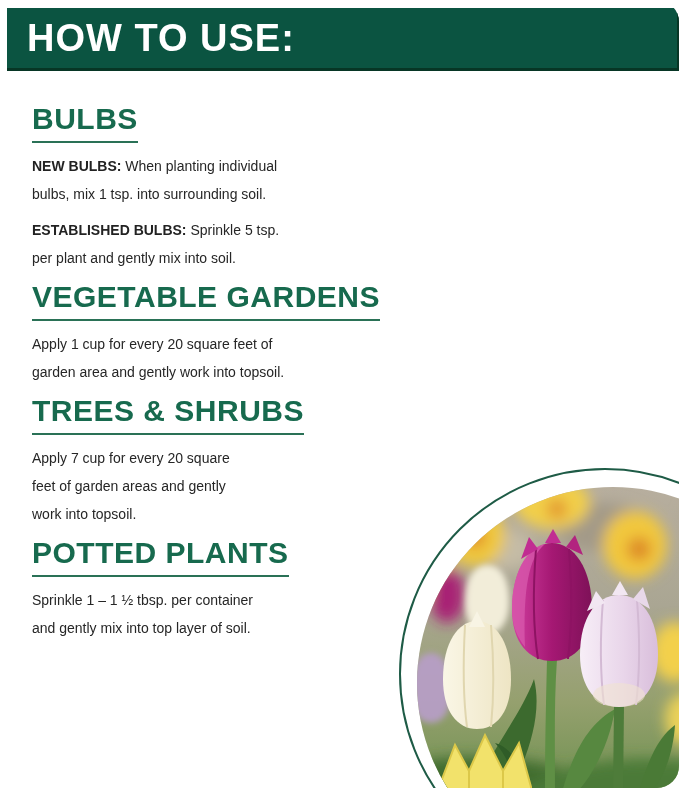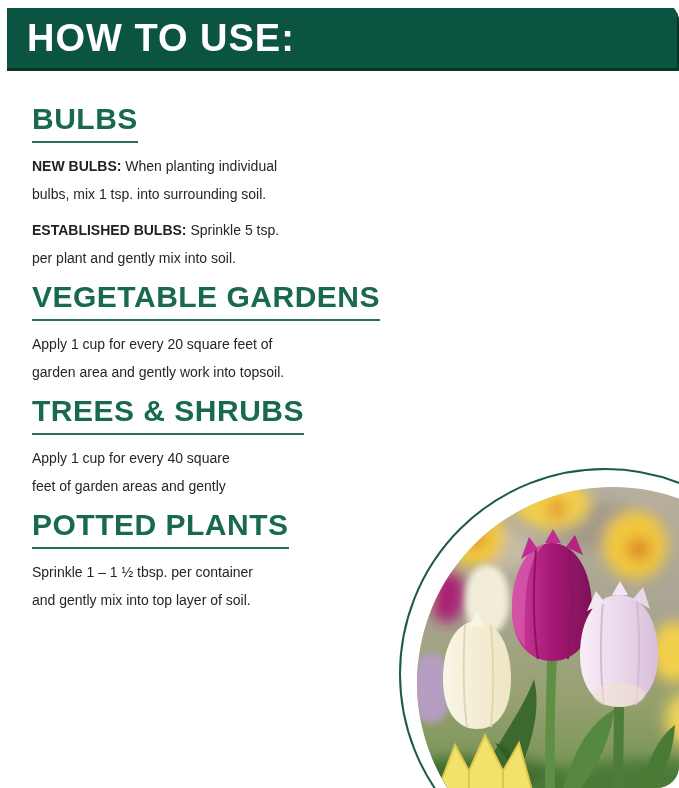--- a/index.html
+++ b/index.html
@@ -66,22 +66,23 @@
       <h2>VEGETABLE GARDENS</h2>
       <p>
         <span class="line">Apply 1 cup for every 20 square feet of</span>
         <span class="line">garden area and gently work into topsoil.</span>
       </p>
     </section>
 
     <section>
       <h2>TREES &amp; SHRUBS</h2>
       <p>
-        <span class="line">Apply 1 cup for every 40 square</span>
+        <span class="line">Apply 7 cup for every 20 square</span>
         <span class="line">feet of garden areas and gently</span>
+        <span class="line">work into topsoil.</span>
       </p>
     </section>
 
     <section>
       <h2>POTTED PLANTS</h2>
       <p>
         <span class="line">Sprinkle 1 – 1 ½ tbsp. per container</span>
         <span class="line">and gently mix into top layer of soil.</span>
       </p>
     </section>

